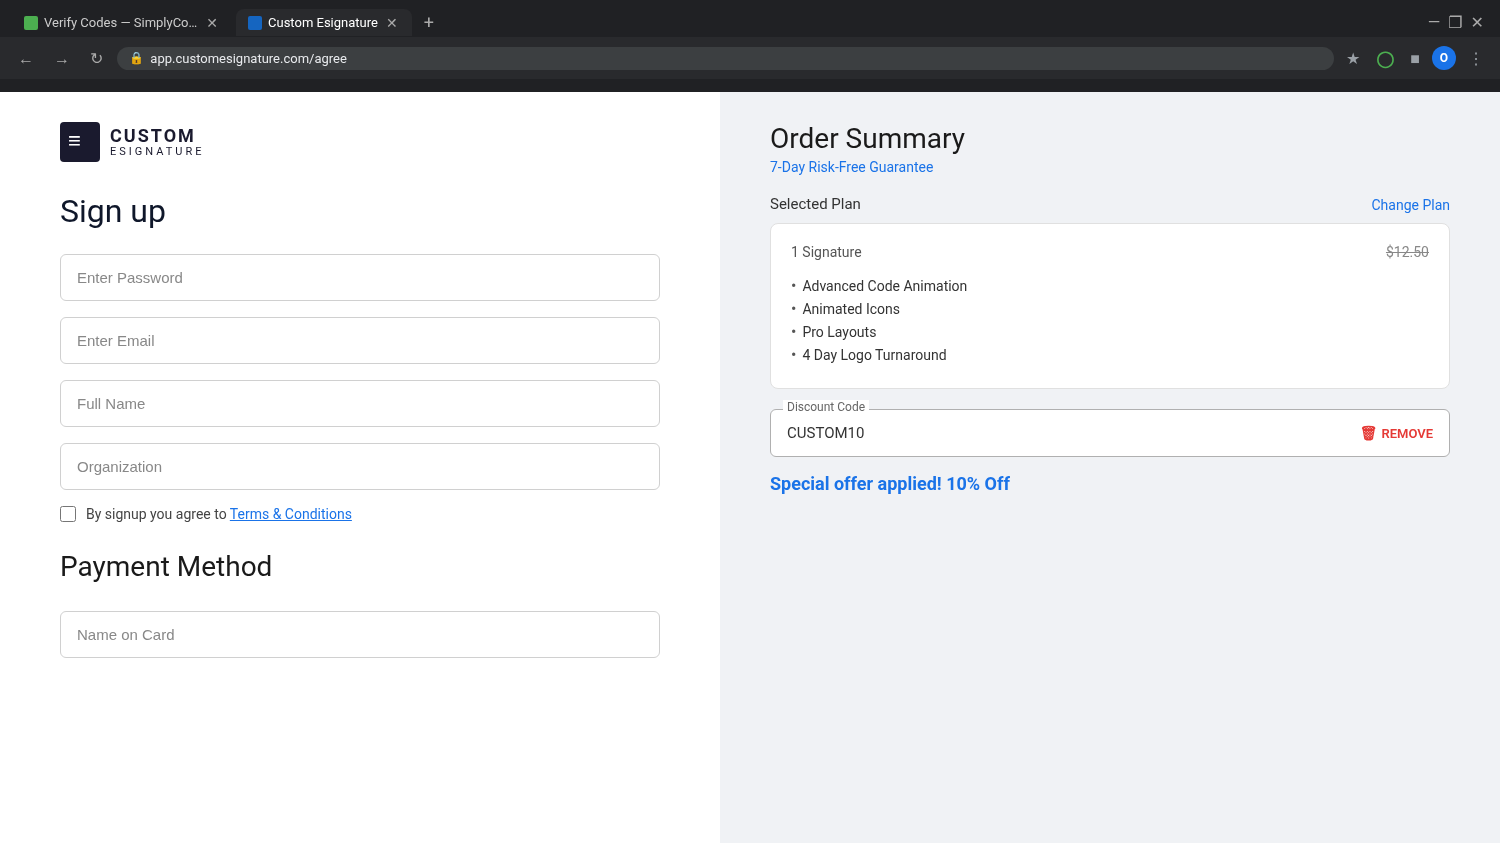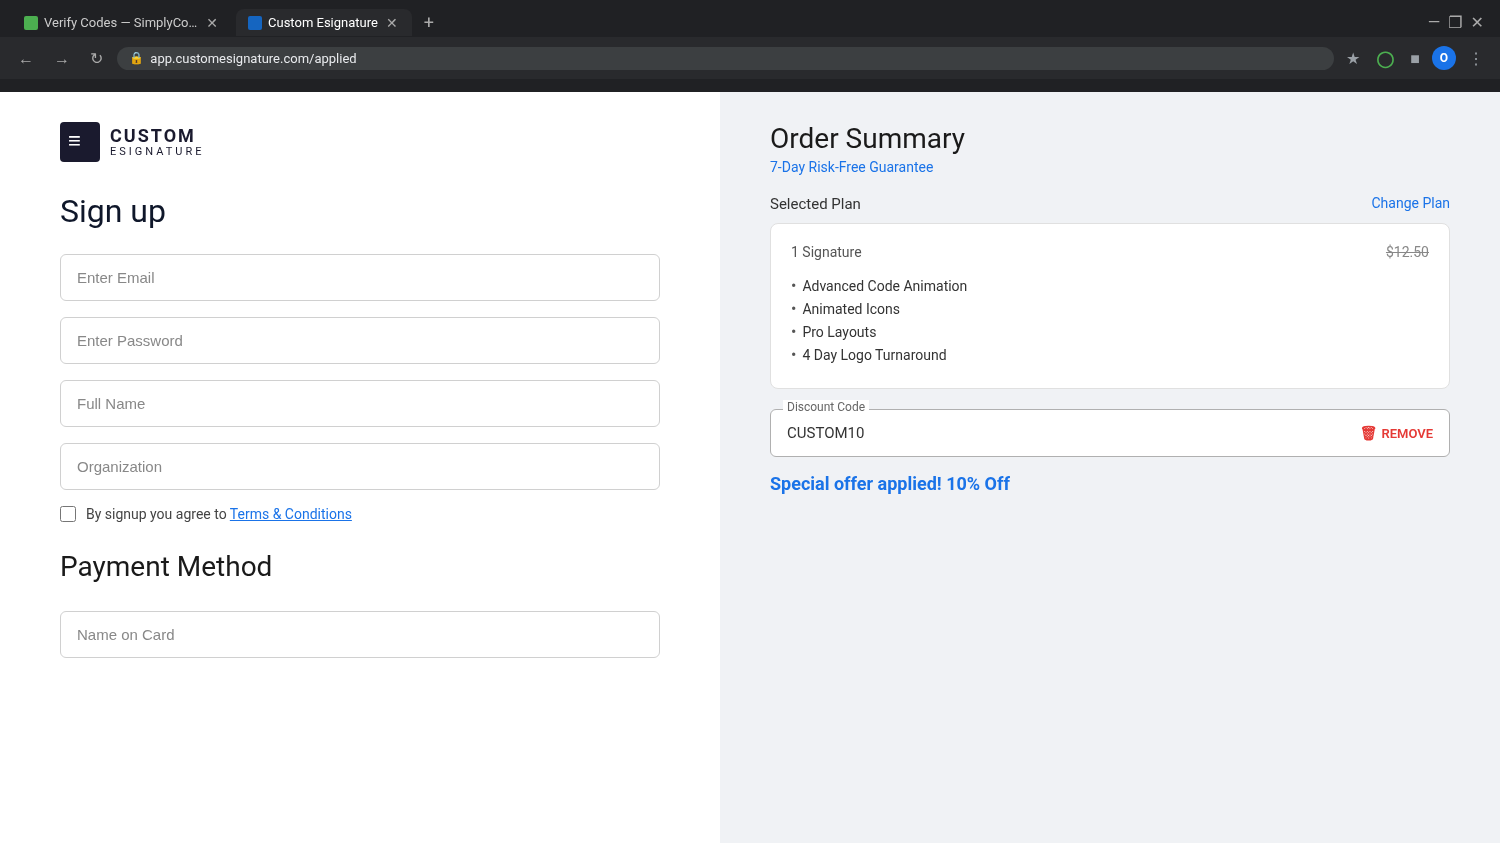--- a/index.html
+++ b/index.html
@@ -240,21 +240,21 @@
     .risk-free {
       color: #1a73e8;
       font-size: 14px;
       margin-bottom: 20px;
       cursor: pointer;
     }
 
     .selected-plan-row {
       display: flex;
       justify-content: space-between;
-      align-items: flex-start;
+      align-items: flex-end;
       margin-bottom: 10px;
     }
     .selected-plan-label {
       font-size: 15px;
       color: #333;
     }
     .change-plan-link {
       color: #1a73e8;
       font-size: 14px;
       cursor: pointer;
@@ -398,21 +398,21 @@
       <span style="cursor:pointer;">❐</span>
       <span style="cursor:pointer;">✕</span>
     </div>
   </div>
   <div class="browser-toolbar">
     <span class="nav-btn">←</span>
     <span class="nav-btn">→</span>
     <span class="nav-btn">↻</span>
     <div class="address-bar">
       <span class="address-lock">🔒</span>
-      <span class="address-text">app.customesignature.com/applied</span>
+      <span class="address-text">app.customesignature.com/agree</span>
     </div>
     <div class="toolbar-icons">
       <span class="toolbar-icon-btn">★</span>
       <span class="toolbar-icon-btn" style="color:#4caf50; font-weight:bold;">◯</span>
       <span class="toolbar-icon-btn">■</span>
       <div class="avatar-icon">O</div>
       <span class="toolbar-icon-btn">⋮</span>
     </div>
   </div>
 </div>
@@ -430,25 +430,25 @@
       </div>
       <div class="logo-text">
         <span class="logo-custom">CUSTOM</span>
         <span class="logo-esignature">ESIGNATURE</span>
       </div>
     </div>
 
     <h1 class="sign-up-title">Sign up</h1>
 
     <div class="form-group">
+      <input class="form-input" type="password" placeholder="Enter Password" style="">
+    </div>
+
+    <div class="form-group">
       <input class="form-input" type="email" placeholder="Enter Email" style="">
-    </div>
-
-    <div class="form-group">
-      <input class="form-input" type="password" placeholder="Enter Password" style="">
     </div>
 
     <div class="form-group">
       <input class="form-input" type="text" placeholder="Full Name" style="">
     </div>
 
     <div class="form-group">
       <input class="form-input" type="text" placeholder="Organization" style="">
     </div>
 

